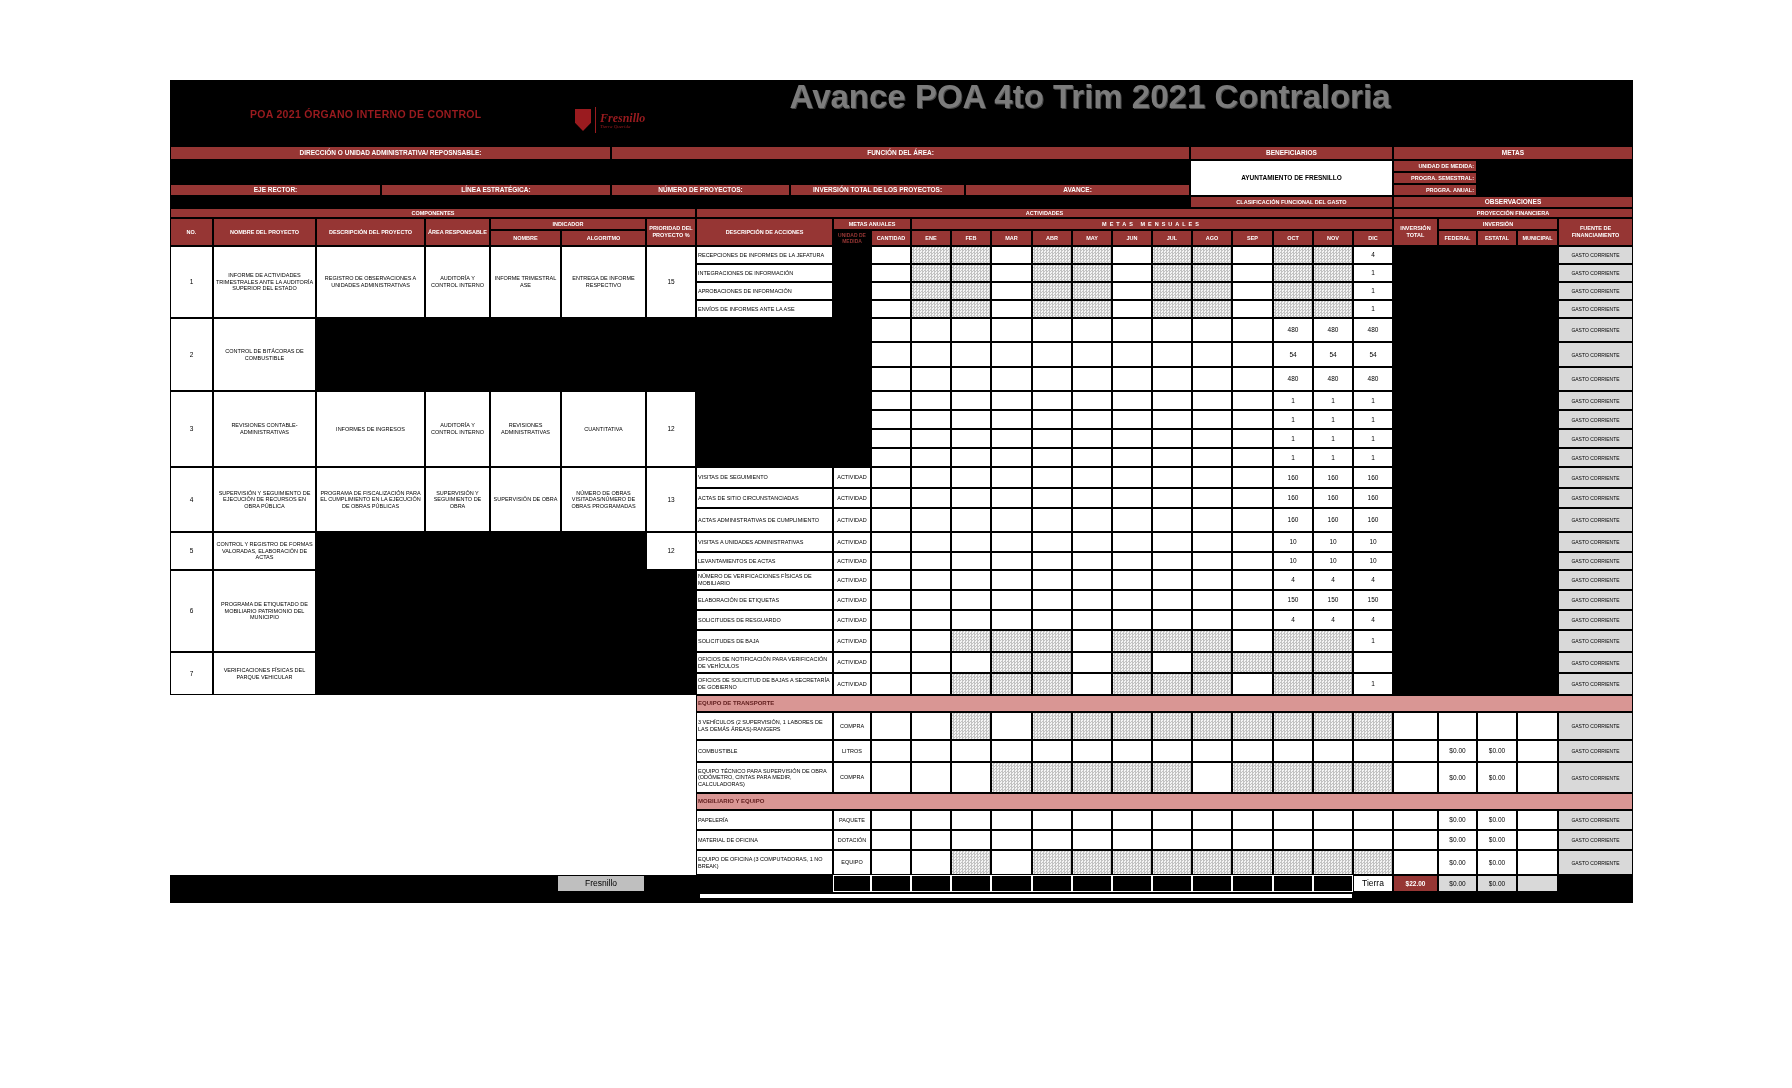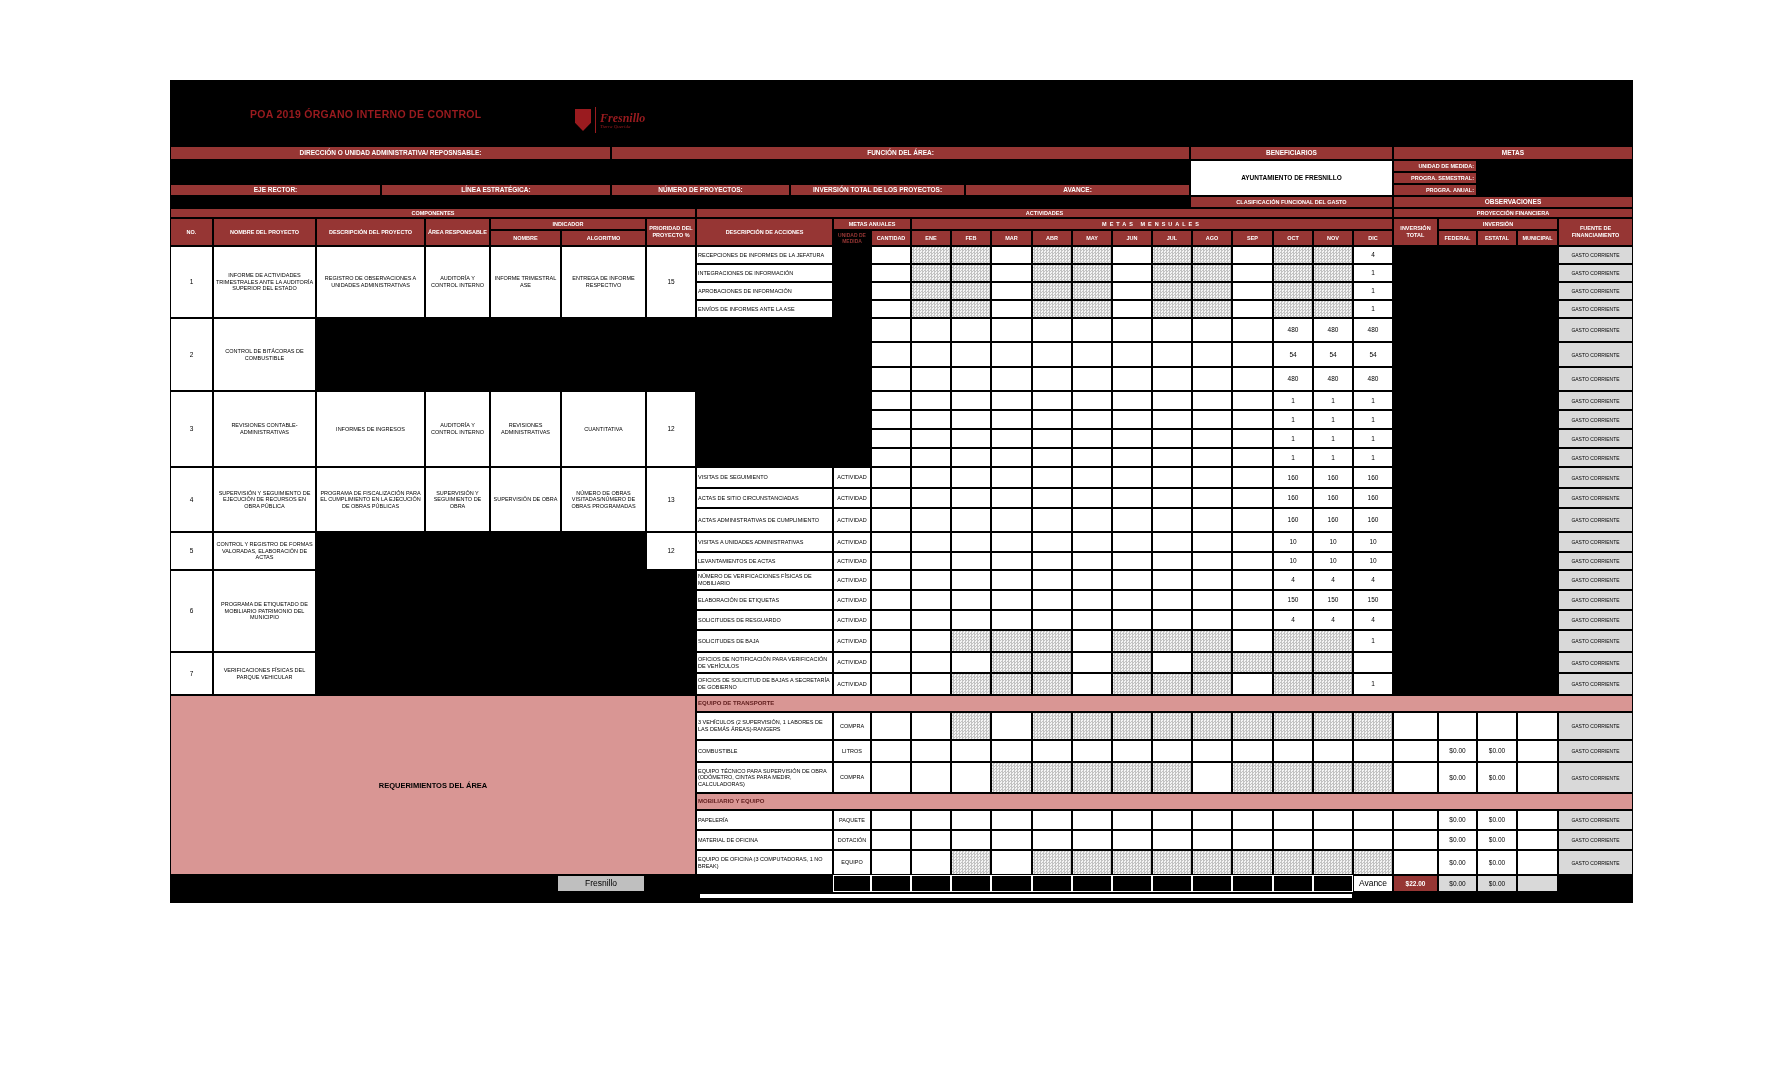--- a/index.html
+++ b/index.html
@@ -36,31 +36,32 @@
   .logo-word{color:#9a1b1f;font-family:"Liberation Serif",serif;font-style:italic;font-weight:700;font-size:12px;line-height:1;}
   .logo-tag{color:#9a1b1f;font-family:"Liberation Serif",serif;font-style:italic;font-size:5px;line-height:1;}
 </style>
 </head>
 <body>
 
 <div id="sheet">
 
   <div class="abs bkfill" style="left:170px;top:80px;width:1463px;height:166px;position:absolute;background:#000;"></div>
 
-  <div class="abs" id="org-title" style="left:250px;top:108px;width:280px;height:16px;">POA 2019 ÓRGANO INTERNO DE CONTROL</div>
+  <div class="abs" id="org-title" style="left:250px;top:108px;width:280px;height:16px;">POA 2021 ÓRGANO INTERNO DE CONTROL</div>
 
   <div class="abs logo-wrap" style="left:575px;top:104px;width:100px;height:32px;">
     <div class="crest"></div>
     <div class="logo-div"></div>
     <div>
       <div class="logo-word">Fresnillo</div>
       <div class="logo-tag">Tierra Querida</div>
     </div>
   </div>
 
+  <div class="abs" id="main-title" style="left:770px;top:78px;width:640px;height:44px;">Avance POA 4to Trim 2021 Contraloria</div>
 
   <div class="cell bar" style="left:170px;top:146px;width:441px;height:14px;">DIRECCIÓN O UNIDAD ADMINISTRATIVA/ REPOSNSABLE:</div>
   <div class="cell bar" style="left:611px;top:146px;width:579px;height:14px;">FUNCIÓN DEL ÁREA:</div>
   <div class="cell bar" style="left:1190px;top:146px;width:203px;height:14px;">BENEFICIARIOS</div>
   <div class="cell bar" style="left:1393px;top:146px;width:240px;height:14px;">METAS</div>
 
   <div class="cell whitebox" style="left:1190px;top:160px;width:203px;height:36px;">AYUNTAMIENTO DE FRESNILLO</div>
   <div class="cell bar rt" style="left:1393px;top:160px;width:84px;height:12px;font-size:5.5px;">UNIDAD DE MEDIDA:</div>
   <div class="cell bar rt" style="left:1393px;top:172px;width:84px;height:12px;font-size:5.5px;">PROGRA. SEMESTRAL:</div>
   <div class="cell bar rt" style="left:1393px;top:184px;width:84px;height:12px;font-size:5.5px;">PROGRA. ANUAL:</div>
@@ -592,21 +593,20 @@
     <div class="cell hx" style="left: 1192px; top: 673px; width: 40px; height: 22px;"></div>
     <div class="cell num" style="left: 1232px; top: 673px; width: 41px; height: 22px;"></div>
     <div class="cell hx" style="left: 1273px; top: 673px; width: 40px; height: 22px;"></div>
     <div class="cell hx" style="left: 1313px; top: 673px; width: 40px; height: 22px;"></div>
     <div class="cell num" style="left: 1353px; top: 673px; width: 40px; height: 22px;">1</div>
     <div class="cell bk" style="left: 1393px; top: 673px; width: 45px; height: 22px;"></div>
     <div class="cell bk" style="left: 1438px; top: 673px; width: 39px; height: 22px;"></div>
     <div class="cell bk" style="left: 1477px; top: 673px; width: 40px; height: 22px;"></div>
     <div class="cell bk" style="left: 1517px; top: 673px; width: 41px; height: 22px;"></div>
     <div class="cell gc" style="left: 1558px; top: 673px; width: 75px; height: 22px;">GASTO CORRIENTE</div>
-    <div class="cell pinkc" style="left: 170px; top: 695px; width: 526px; height: 180px;">REQUERIMIENTOS DEL ÁREA</div>
     <div class="cell pink la" style="left: 696px; top: 695px; width: 937px; height: 17px;">EQUIPO DE TRANSPORTE</div>
     <div class="cell la" style="left: 696px; top: 712px; width: 137px; height: 28px;">3 VEHÍCULOS (2 SUPERVISIÓN, 1 LABORES DE LAS DEMÁS ÁREAS)-RANGERS</div>
     <div class="cell" style="left: 833px; top: 712px; width: 38px; height: 28px;">COMPRA</div>
     <div class="cell" style="left: 871px; top: 712px; width: 40px; height: 28px;"></div>
     <div class="cell" style="left: 911px; top: 712px; width: 40px; height: 28px;"></div>
     <div class="cell hx" style="left: 951px; top: 712px; width: 40px; height: 28px;"></div>
     <div class="cell" style="left: 991px; top: 712px; width: 41px; height: 28px;"></div>
     <div class="cell hx" style="left: 1032px; top: 712px; width: 40px; height: 28px;"></div>
     <div class="cell hx" style="left: 1072px; top: 712px; width: 40px; height: 28px;"></div>
     <div class="cell hx" style="left: 1112px; top: 712px; width: 40px; height: 28px;"></div>
@@ -731,19 +731,19 @@
     <div class="cell bw" style="left: 991px; top: 875px; width: 41px; height: 17px;"></div>
     <div class="cell bw" style="left: 1032px; top: 875px; width: 40px; height: 17px;"></div>
     <div class="cell bw" style="left: 1072px; top: 875px; width: 40px; height: 17px;"></div>
     <div class="cell bw" style="left: 1112px; top: 875px; width: 40px; height: 17px;"></div>
     <div class="cell bw" style="left: 1152px; top: 875px; width: 40px; height: 17px;"></div>
     <div class="cell bw" style="left: 1192px; top: 875px; width: 40px; height: 17px;"></div>
     <div class="cell bw" style="left: 1232px; top: 875px; width: 41px; height: 17px;"></div>
     <div class="cell bw" style="left: 1273px; top: 875px; width: 40px; height: 17px;"></div>
     <div class="cell bw" style="left: 1313px; top: 875px; width: 40px; height: 17px;"></div>
     <div class="cell bw" style="left: 1353px; top: 875px; width: 40px; height: 17px;"></div>
-    <div class="cell totalc" style="left: 1353px; top: 875px; width: 40px; height: 17px;">Avance</div>
+    <div class="cell totalc" style="left: 1353px; top: 875px; width: 40px; height: 17px;">Tierra</div>
     <div class="cell totred" style="left: 1393px; top: 875px; width: 45px; height: 17px;">$22.00</div>
     <div class="cell gc num" style="left: 1438px; top: 875px; width: 39px; height: 17px;">$0.00</div>
     <div class="cell gc num" style="left: 1477px; top: 875px; width: 40px; height: 17px;">$0.00</div>
     <div class="cell gc" style="left: 1517px; top: 875px; width: 41px; height: 17px;"></div>
     <div class="cell wb" style="left: 700px; top: 894px; width: 652px; height: 4px;"></div>
   </div>
 
 </body></html>

